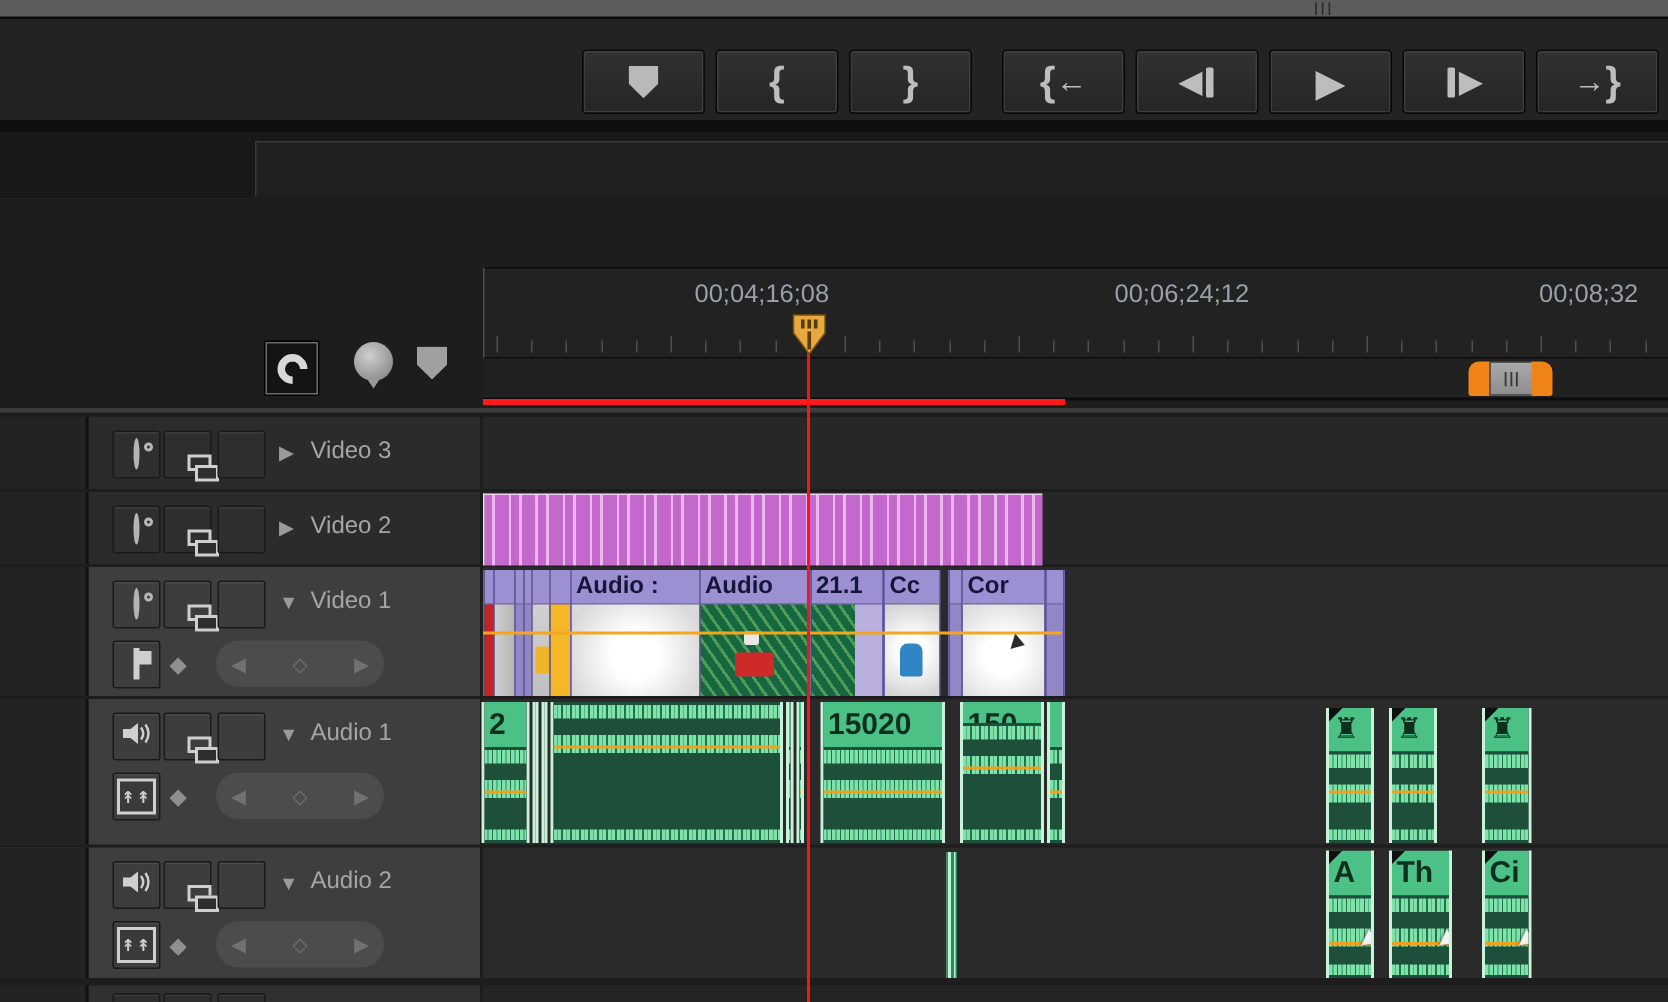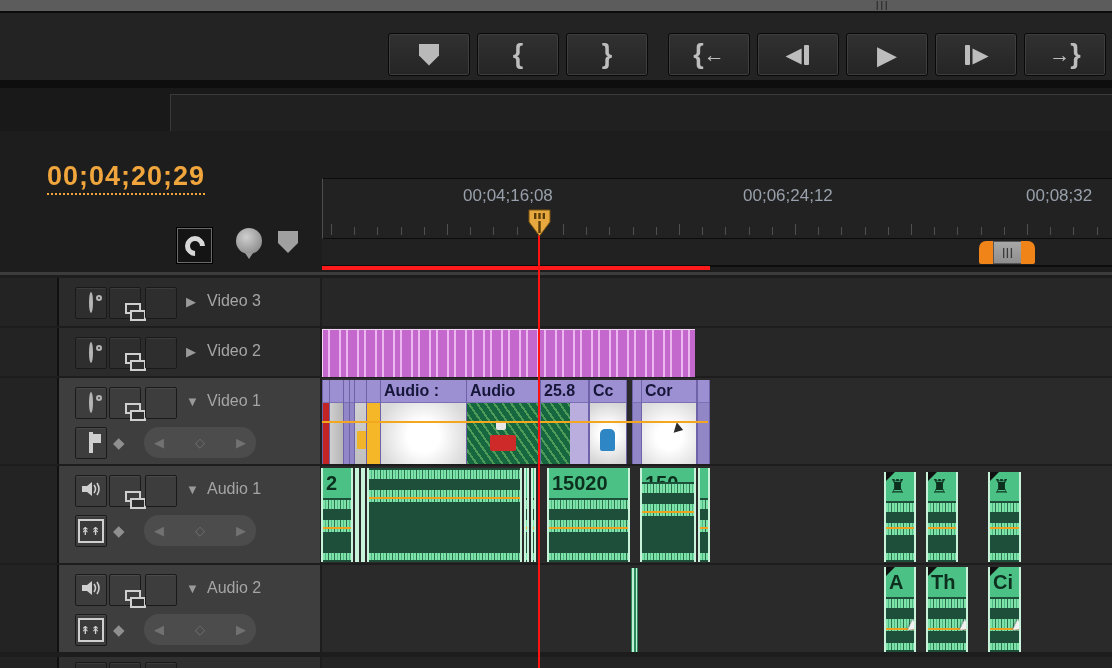--- a/index.html
+++ b/index.html
@@ -152,21 +152,20 @@
         <span class="tb-brace">}</span>
       </div>
     </div>
   <div class="toolbar-edge"></div>
 
   <div class="tabbar">
     <div class="tab-shelf"></div>
   </div>
 
   <div class="panel">
-    <div class="timecode">00;04;20;29</div>
 
     <div class="snapbox">
       <span class="magnet"></span>
     </div>
     <div class="iconbtn" style="left:236px;top:97px;">
       <span class="encore-pin"></span>
     </div>
     <div class="iconbtn" style="left:278px;top:100px;">
       <span class="marker-shield dim"></span>
     </div>
@@ -362,21 +361,21 @@
         </div>
         <div class="clip-v1" style="left: 380px; top: 249px; width: 85px; height: 84px;">
           <div class="v1head">Audio :</div>
           <div class="v1thumb th-white"></div>
         </div>
         <div class="clip-v1" style="left: 466px; top: 249px; width: 72px; height: 84px;">
           <div class="v1head">Audio</div>
           <div class="v1thumb th-greenred"></div>
         </div>
         <div class="clip-v1" style="left: 540px; top: 249px; width: 47px; height: 84px;">
-          <div class="v1head">25.8</div>
+          <div class="v1head">21.1</div>
           <div class="v1thumb th-greenlav"></div>
         </div>
         <div class="clip-v1" style="left: 589px; top: 249px; width: 36px; height: 84px;">
           <div class="v1head">Cc</div>
           <div class="v1thumb th-whiteblue"></div>
         </div>
         <div class="clip-v1" style="left: 632px; top: 249px; width: 8px; height: 84px;">
           <div class="v1head"></div>
           <div class="v1thumb th-purple"></div>
         </div>

